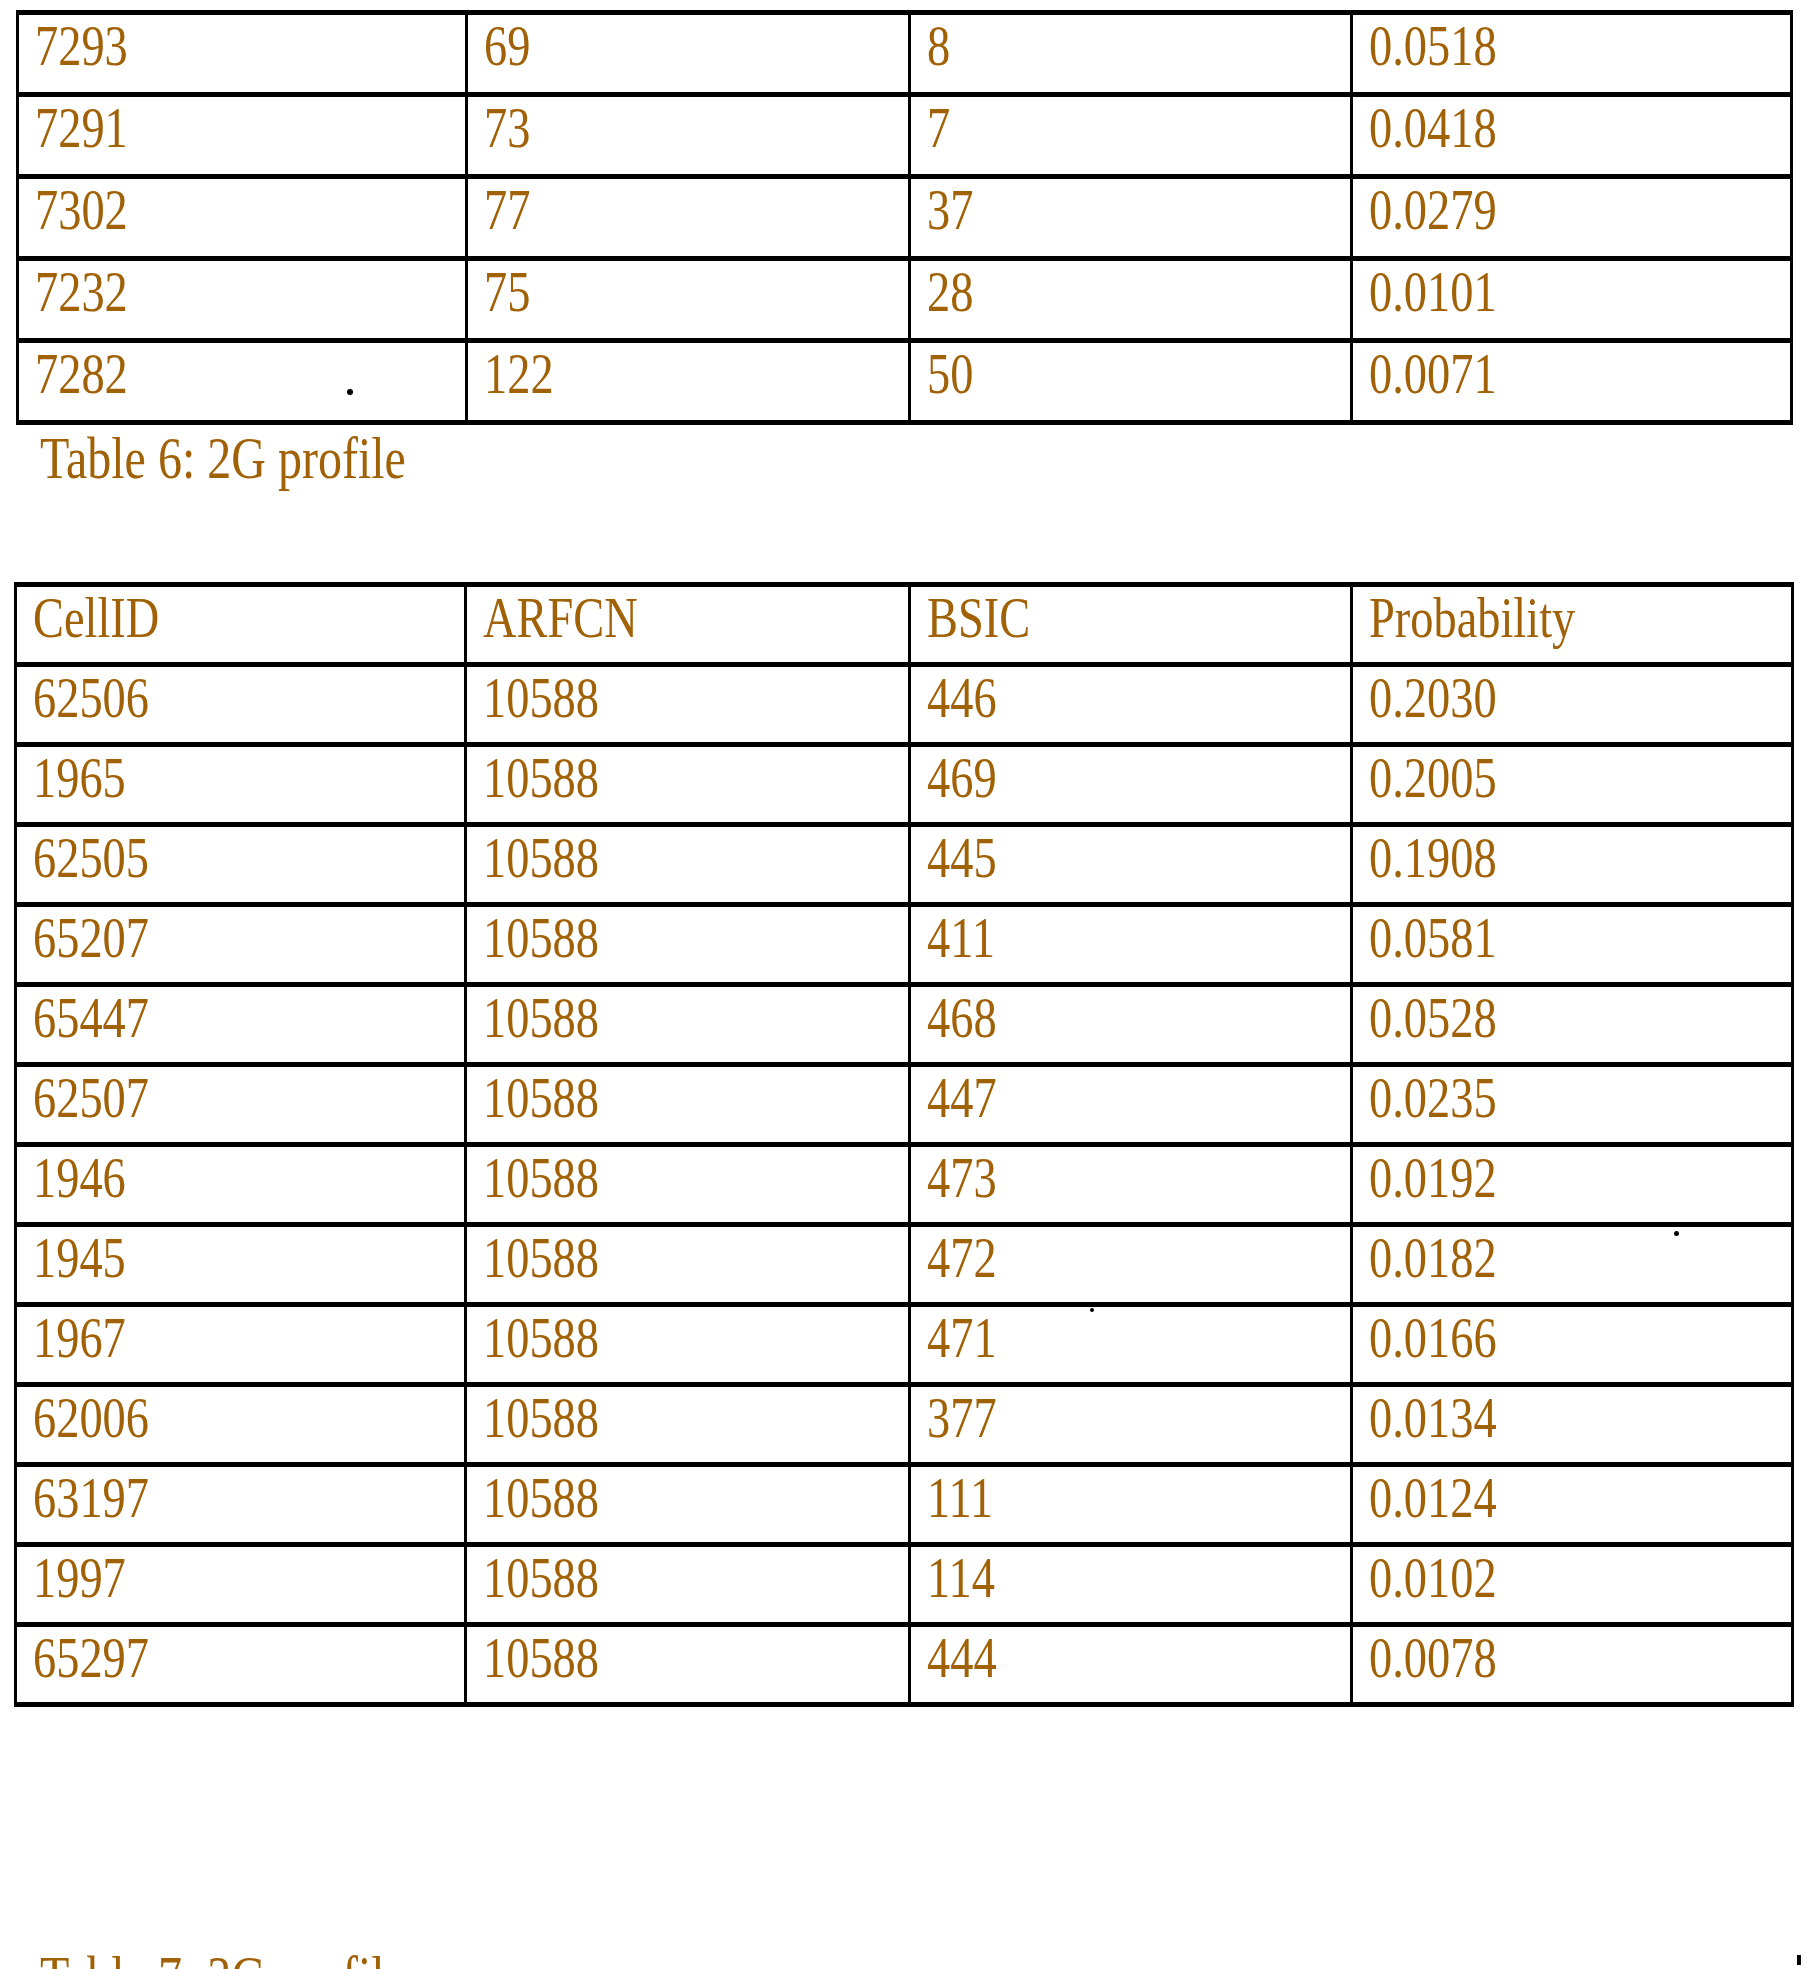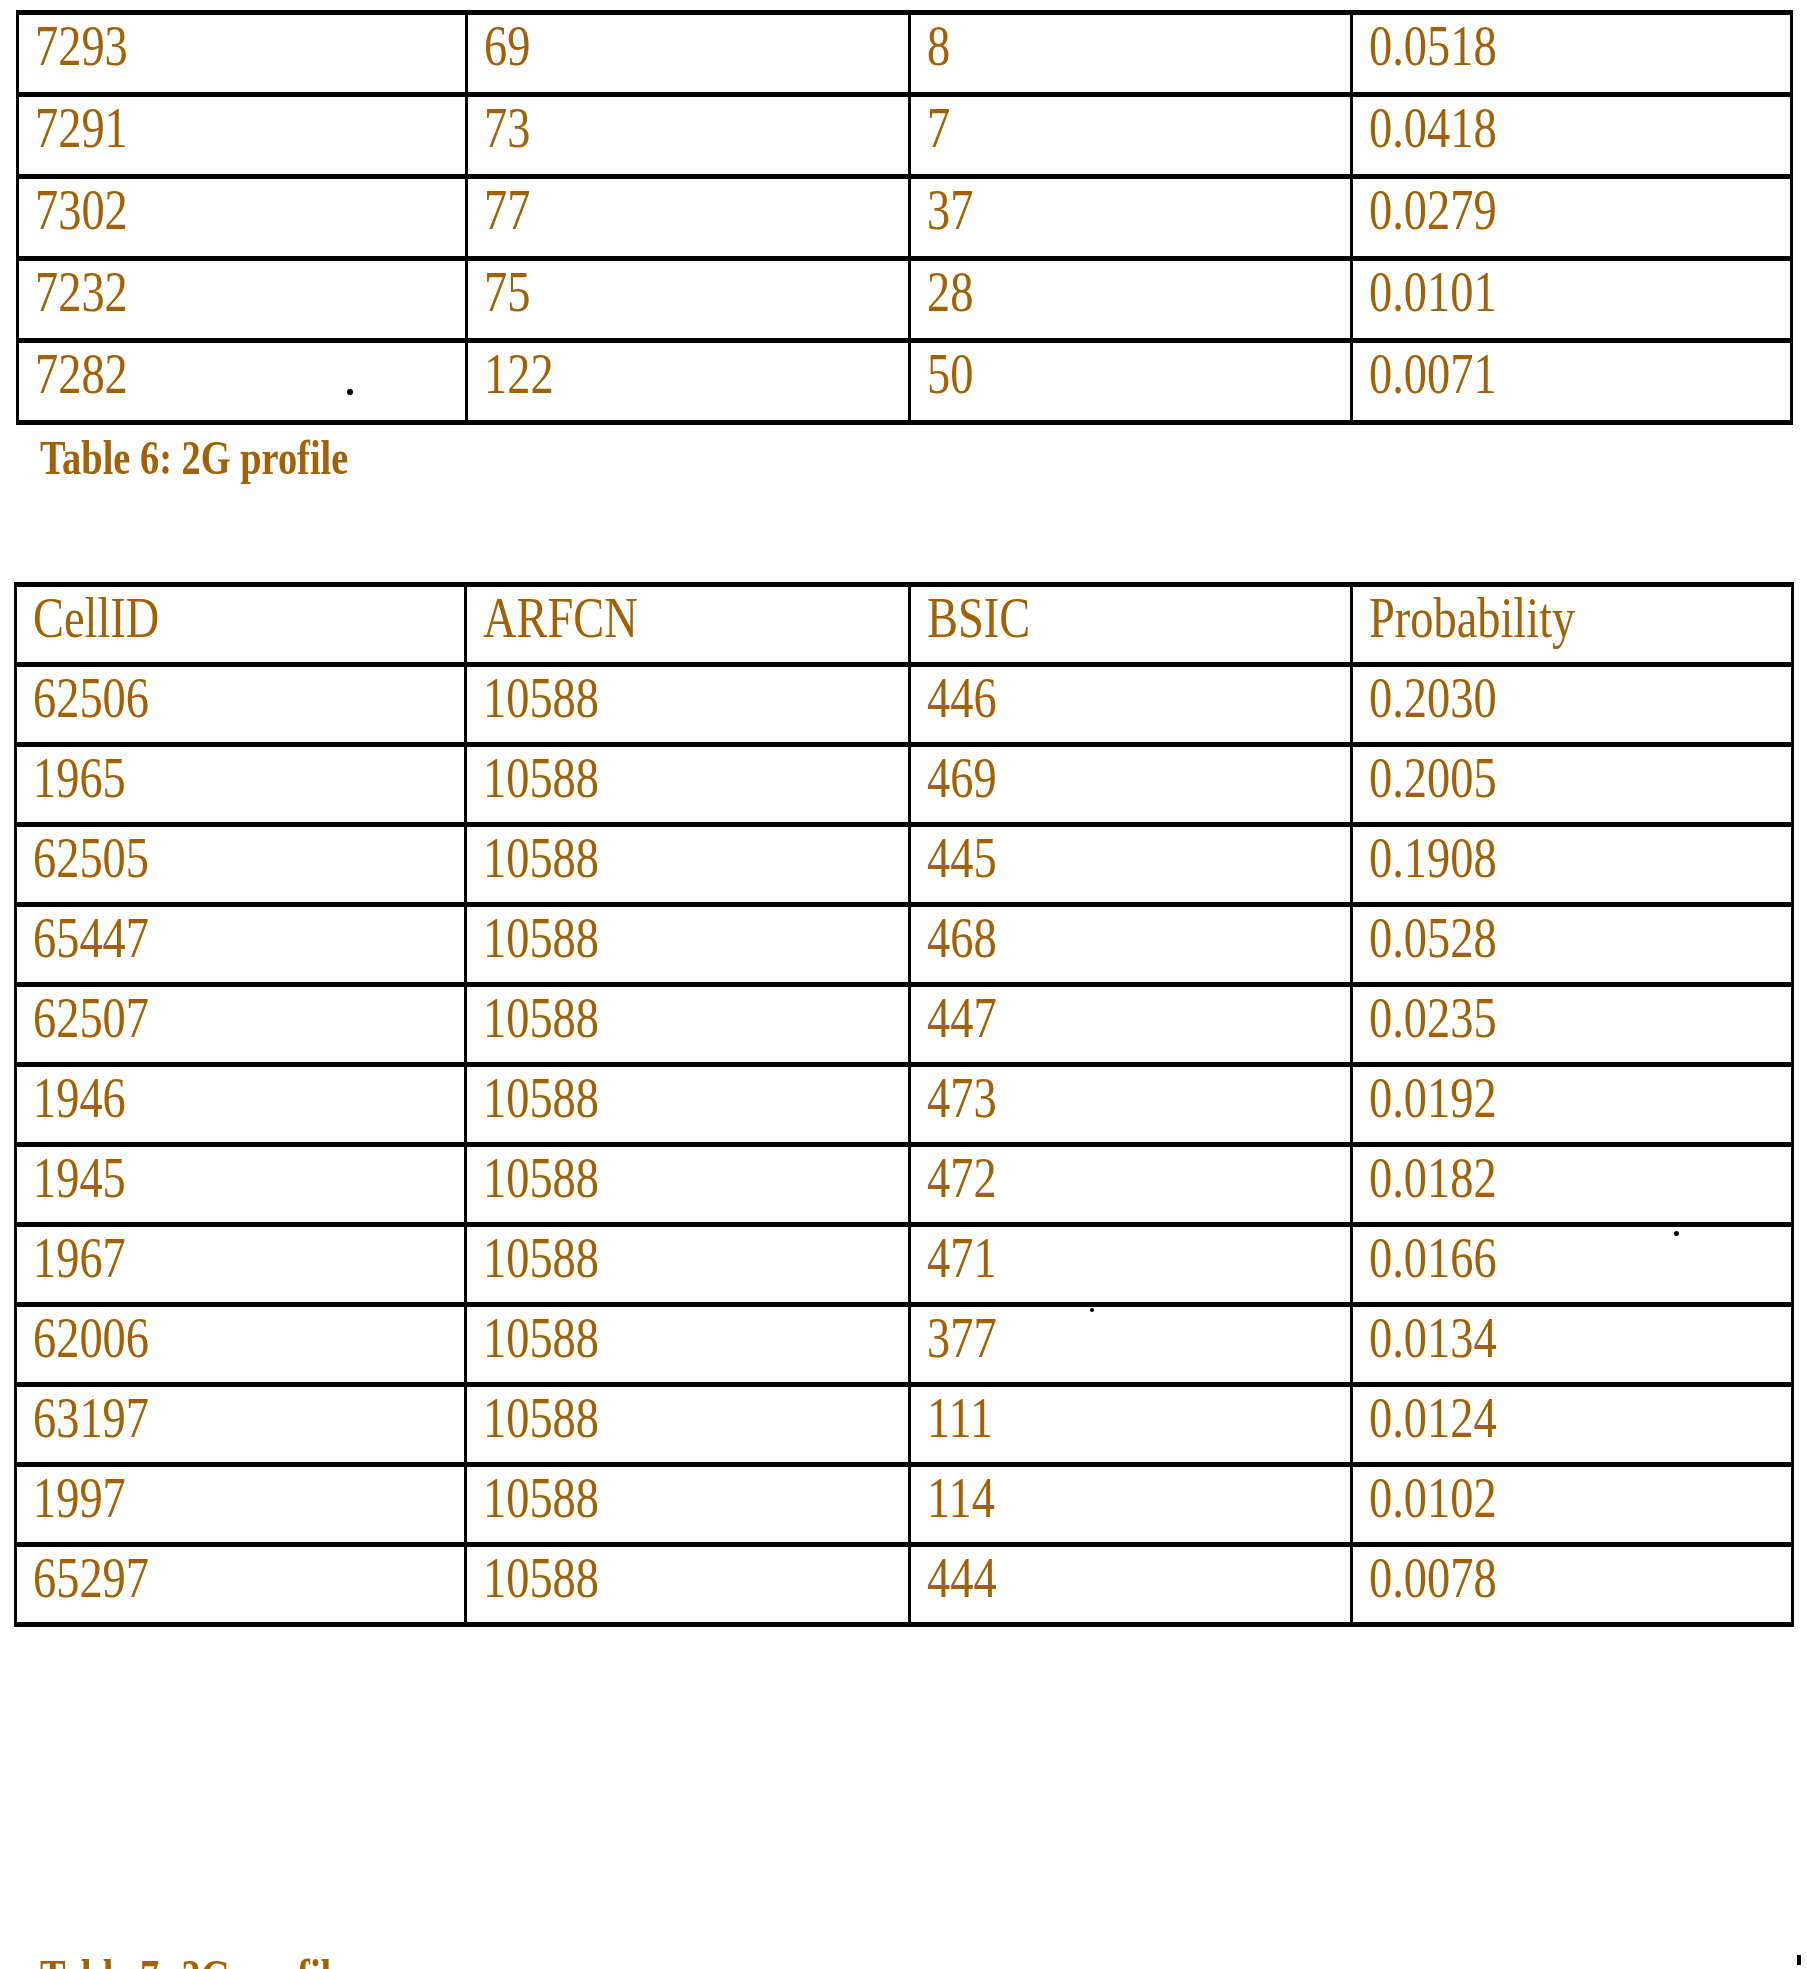--- a/index.html
+++ b/index.html
@@ -36,24 +36,23 @@
   .t7 { left: 14px; top: 582px; width: 1780px; padding-left: 18px; }
   .t7 th, .t7 td { height: 80px; }
   .cx {
     display: inline-block;
     transform: scaleX(0.8);
     transform-origin: 0 0;
     white-space: nowrap;
   }
   .caption {
     position: absolute;
-    font-size: 48px;
+    font-size: 60px;
     line-height: 64px;
     white-space: nowrap;
-    font-weight: bold;
   }
   .caption6 { left: 40px; top: 426px; }
   .caption7 { left: 40px; top: 1945px; }
   .speck { position: absolute; background: #000000; border-radius: 50%; }
   .speck.s1 { left: 347px; top: 389px; width: 6px; height: 6px; }
   .speck.s2 { left: 1674px; top: 1231px; width: 5px; height: 5px; }
   .speck.s3 { left: 1090px; top: 1308px; width: 4px; height: 4px; }
   .speck.s4 { left: 1797px; top: 1955px; width: 4px; height: 10px; border-radius: 0; }
 </style>
 </head>
@@ -134,20 +133,26 @@
           <td><span class="cx">469</span></td>
           <td><span class="cx">0.2005</span></td>
         </tr>
         <tr>
           <td><span class="cx">62505</span></td>
           <td><span class="cx">10588</span></td>
           <td><span class="cx">445</span></td>
           <td><span class="cx">0.1908</span></td>
         </tr>
         <tr>
+          <td><span class="cx">65207</span></td>
+          <td><span class="cx">10588</span></td>
+          <td><span class="cx">411</span></td>
+          <td><span class="cx">0.0581</span></td>
+        </tr>
+        <tr>
           <td><span class="cx">65447</span></td>
           <td><span class="cx">10588</span></td>
           <td><span class="cx">468</span></td>
           <td><span class="cx">0.0528</span></td>
         </tr>
         <tr>
           <td><span class="cx">62507</span></td>
           <td><span class="cx">10588</span></td>
           <td><span class="cx">447</span></td>
           <td><span class="cx">0.0235</span></td>

